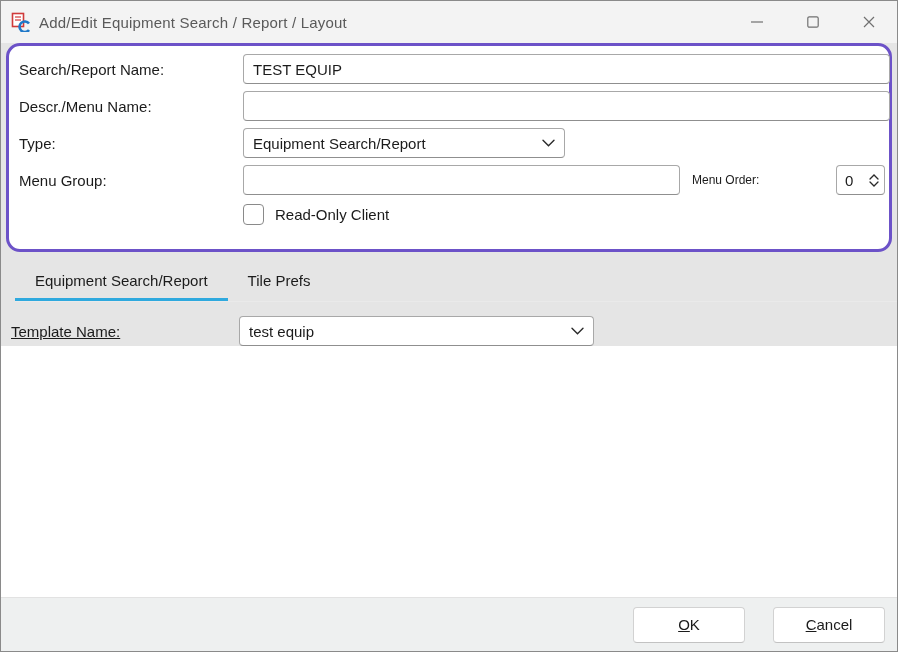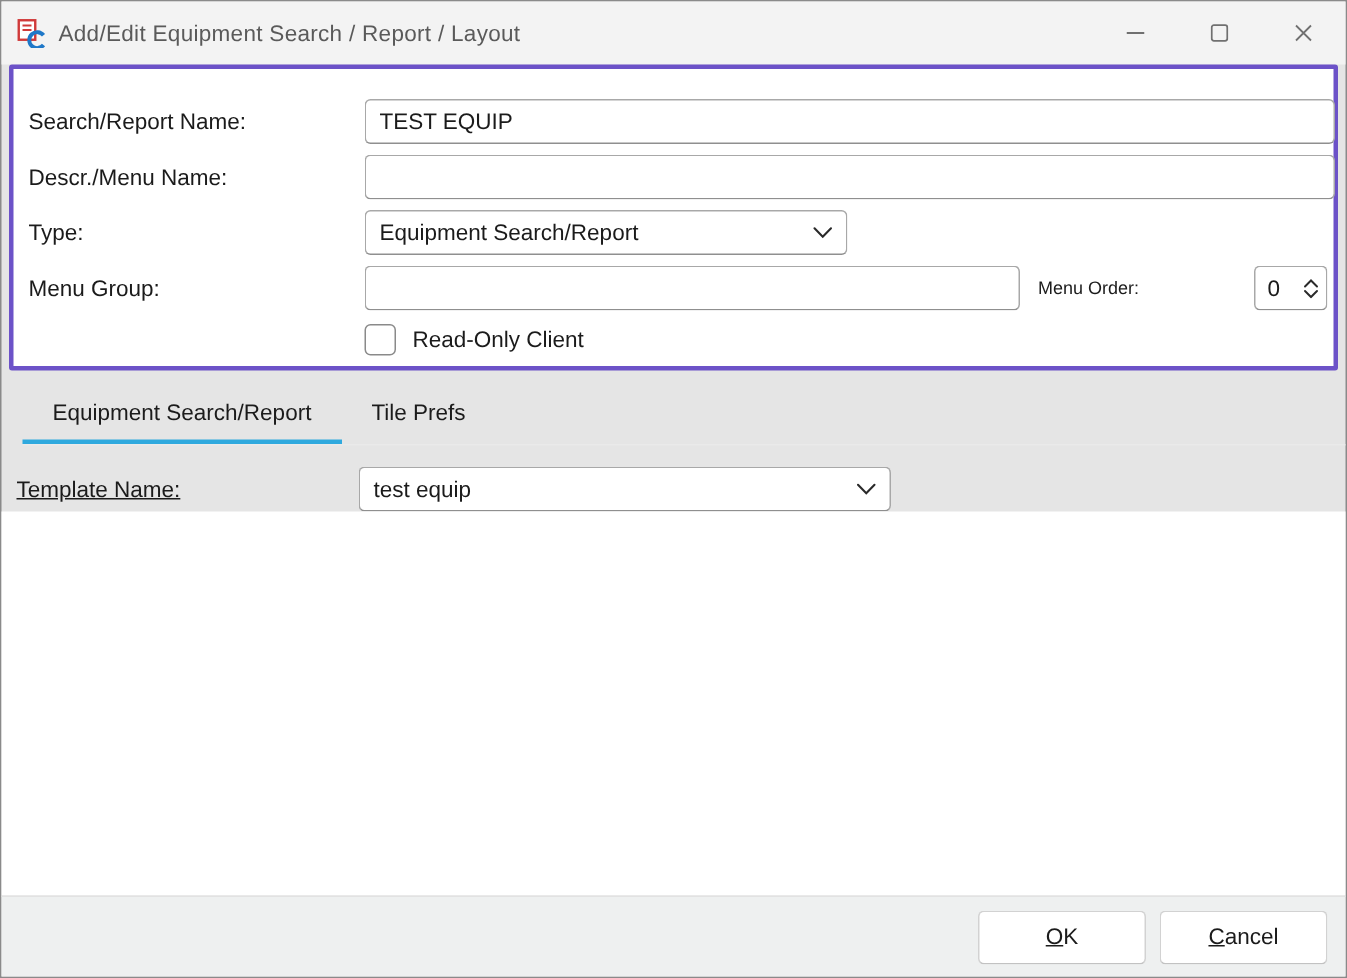--- a/index.html
+++ b/index.html
@@ -28,22 +28,22 @@
   .win-btn {
     width: 56px; height: 100%;
     background: transparent; border: none;
     display: flex; align-items: center; justify-content: center;
     color: #707070; cursor: pointer;
   }
   
   .panel {
     margin: 0 5px;
     border: 3px solid #6C52C8;
-    border-radius: 2px;
-    padding: 20px 0 6px 10px;
+    border-radius: 14px;
+    padding: 8px 0 6px 10px;
     background: #fff;
   }
   .frow {
     display: flex; align-items: center;
     margin-bottom: 7px;
     min-height: 30px;
   }
   .flabel {
     width: 224px; flex: 0 0 224px;
     font-size: 15px; color: #1b1b1b;
@@ -112,21 +112,21 @@
   .template-row { display: flex; align-items: center; margin: 14px 0 0 10px; }
   .template-row .flabel { width: 228px; flex: 0 0 228px; text-decoration: underline; }
   .template-select { width: 355px; }
   .content-spacer { flex: 1 1 auto; background: #fff; }
   
   .footer {
     flex: 0 0 54px; height: 54px;
     background: #eef0f0;
     border-top: 1px solid #e2e2e2;
     display: flex; align-items: center; justify-content: flex-end;
-    gap: 9px; padding-right: 12px;
+    gap: 28px; padding-right: 12px;
   }
   .btn {
     width: 112px; height: 36px;
     background: #fff;
     border: 1px solid #d2d2d2; border-bottom-color: #c2c2c2;
     border-radius: 4px;
     font-family: "Liberation Sans", sans-serif;
     font-size: 15px; color: #1b1b1b;
     cursor: pointer;
   }
@@ -200,21 +200,21 @@
             <path d="M1 5 L5 1 L9 5" fill="none" stroke="#2a2a2a" stroke-width="1.3" stroke-linecap="round"></path>
           </svg>
           <svg width="10" height="6" viewBox="0 0 10 6">
             <path d="M1 1 L5 5 L9 1" fill="none" stroke="#2a2a2a" stroke-width="1.3" stroke-linecap="round"></path>
           </svg>
         </span>
       </div>
     </div>
 
 
-    <div class="chkrow" style="margin-bottom:0;">
+    <div class="chkrow" style="margin-bottom:17px;">
       <span class="checkbox">
         <svg width="13" height="11" viewBox="0 0 13 11" class="chk-glyph" style="visibility:hidden">
           <path d="M1.5 5.5 L5 9 L11.5 1.5" fill="none" stroke="#ffffff" stroke-width="1.8" stroke-linecap="round" stroke-linejoin="round"></path>
         </svg>
       </span>
       <span class="chk-label">Read-Only Client</span>
     </div>
 
   </div>
 

